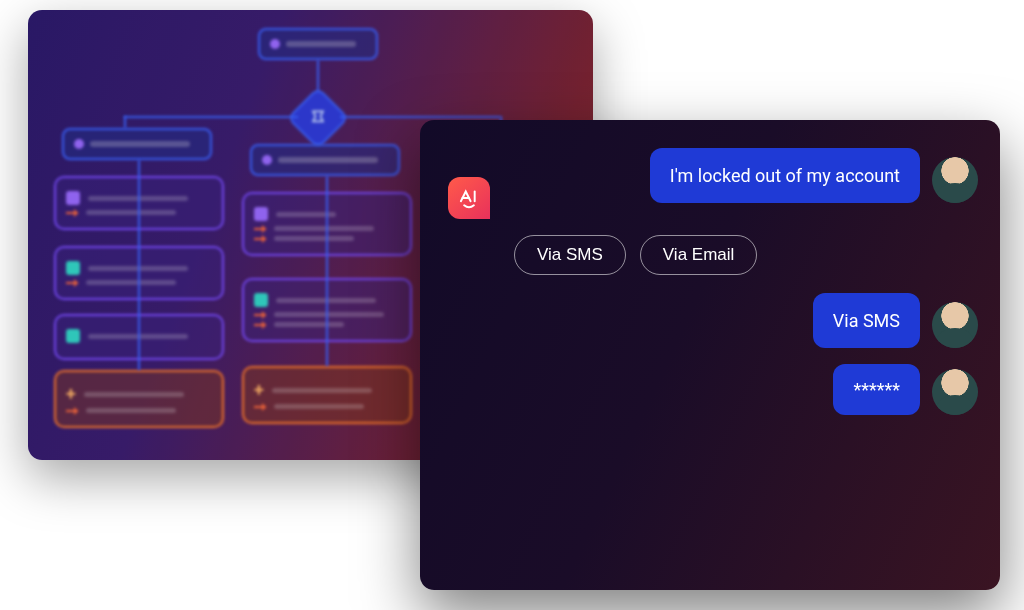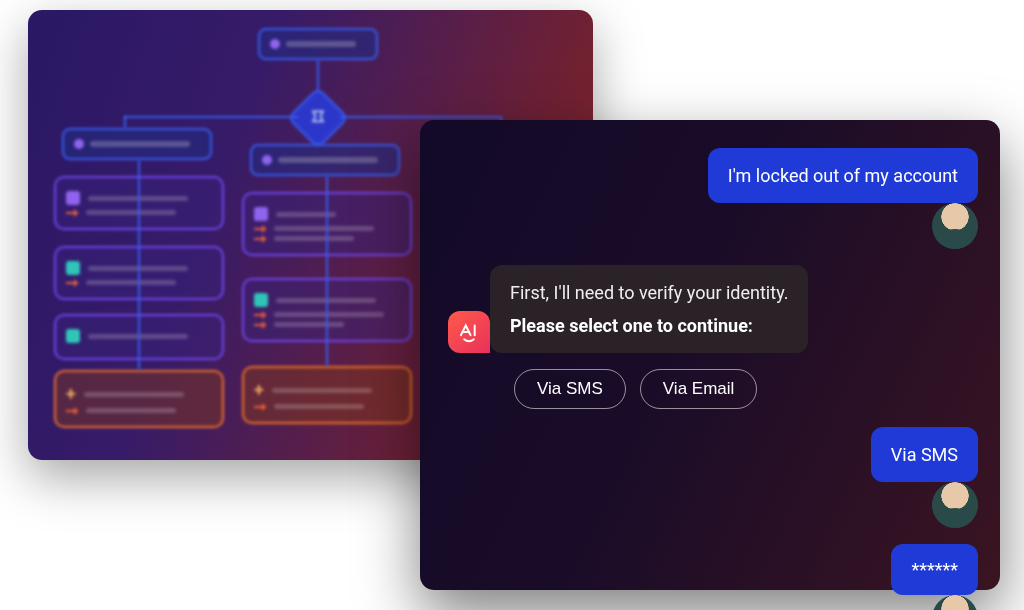--- a/index.html
+++ b/index.html
@@ -58,21 +58,21 @@
   .chat-panel{
     position:absolute;
     left:420px; top:120px;
     width:580px; height:470px;
     border-radius:14px;
     background: linear-gradient(115deg, #120a28 0%, #1a0c28 45%, #3a1422 100%);
     box-shadow: 0 24px 60px rgba(0,0,0,.5);
     padding:28px 22px 22px 70px;
   }
   .msg-row{display:flex;align-items:flex-end;margin-bottom:16px;}
-  .msg-row.user{justify-content:flex-end;flex-direction:column;}
+  .msg-row.user{justify-content:flex-end;}
   .msg-row.bot{justify-content:flex-start;}
   .bubble{
     border-radius:12px;
     padding:14px 20px;
     font-size:18px;
     line-height:1.5;
     color:#fff;
     max-width:420px;
   }
   .bubble.user{background:#1f3ad6;}
@@ -264,24 +264,20 @@
     <div class="ai-badge ai1">
       <svg viewBox="0 0 32 32">
           <g fill="none" stroke="#fff" stroke-width="2.4" stroke-linecap="round">
             <path d="M6 20 L12 8 L18 20"></path>
             <path d="M8 16 H16"></path>
             <line x1="23" y1="8" x2="23" y2="20"></line>
           </g>
           <path d="M10 25 Q16 30 22 25" fill="none" stroke="#fff" stroke-width="2.4" stroke-linecap="round"></path>
         </svg>
     </div>
-    <div class="bubble bot">
-      <div class="line1">First, I'll need to verify your identity.</div>
-      <div class="line2">Please select one to continue:</div>
-    </div>
   </div>
 
   <div class="opts">
     <button class="opt-btn">Via SMS</button>
     <button class="opt-btn">Via Email</button>
   </div>
 
   <div class="msg-row user">
     <div class="bubble user">
       <span>Via SMS</span>

